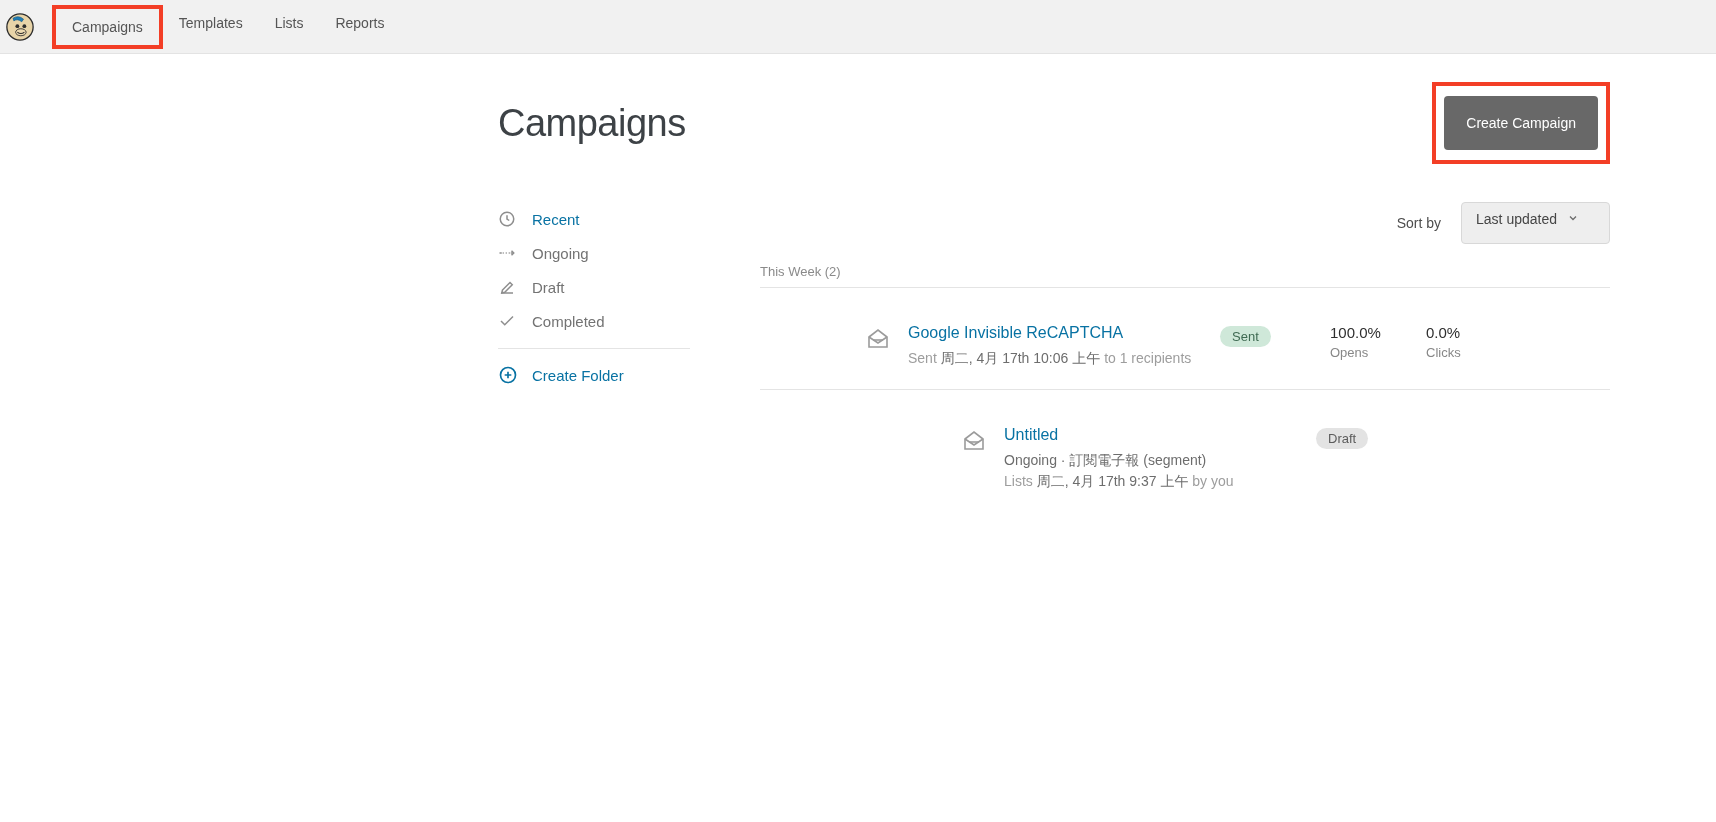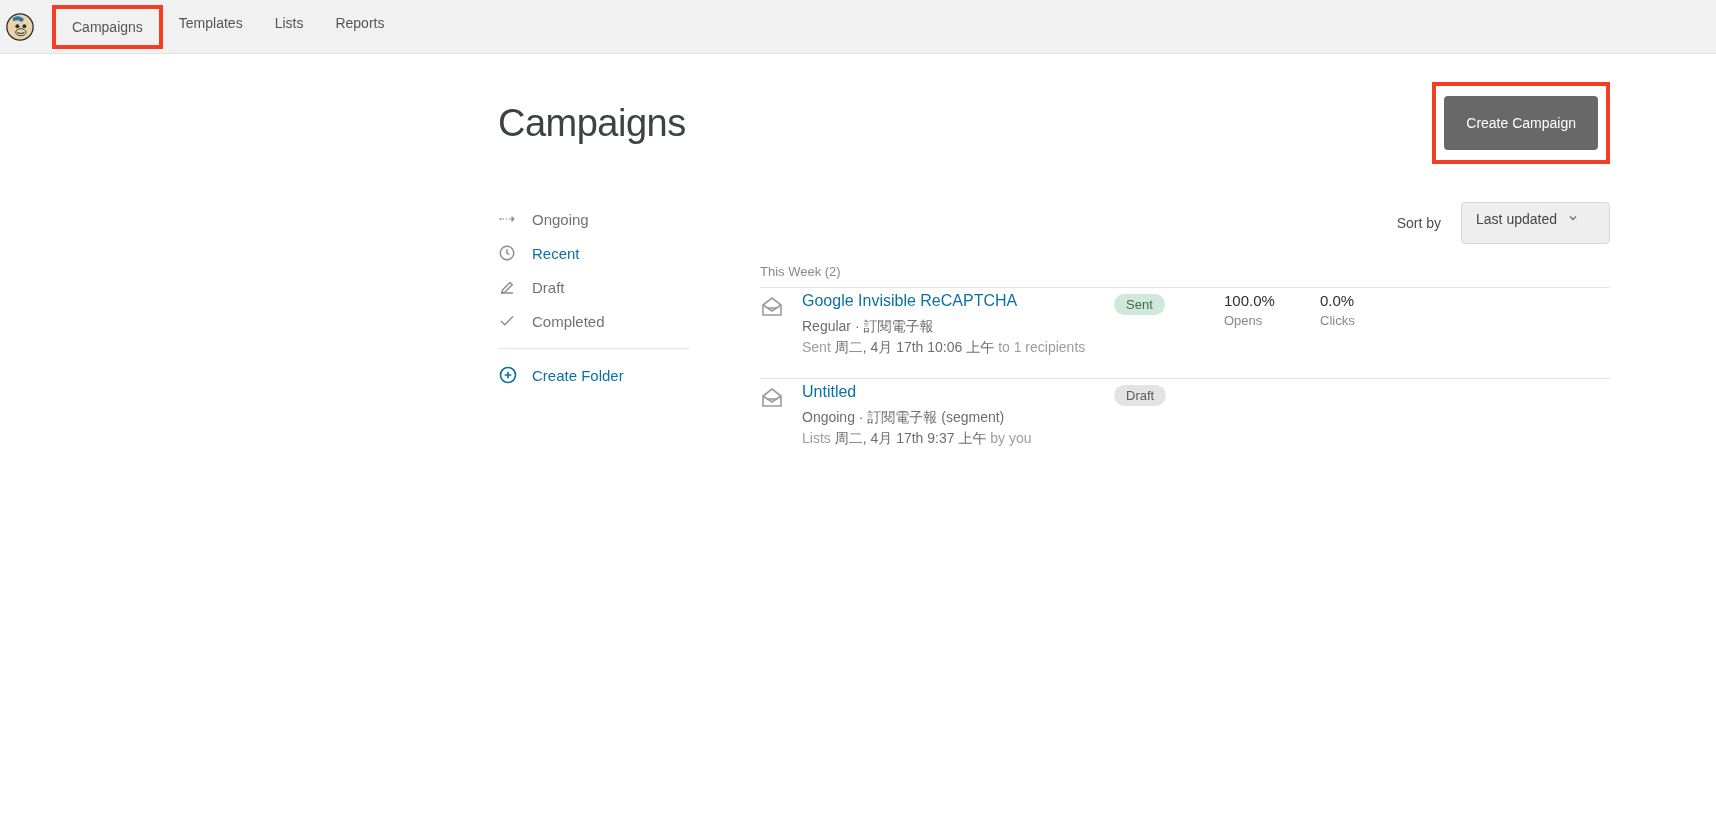--- a/index.html
+++ b/index.html
@@ -154,23 +154,24 @@
     gap: 10px;
   }
   .sort-select .chev { color: #6b6b6b; }
   .group-label {
     color: #8a8a8a;
     font-size: 13px;
     margin-bottom: 8px;
   }
   .row {
     border-top: 1px solid #e4e4e4;
-    padding: 4px 0 20px 0;
+    padding: 36px 0 20px 0;
     display: flex;
     gap: 18px;
+    justify-content: center;
   }
   .row .row-icon {
     width: 24px;
     height: 24px;
     color: #9b9b9b;
     margin-top: 3px;
     flex-shrink: 0;
   }
   .row-body { flex: 0 0 294px; }
   .row-title {
@@ -228,41 +229,41 @@
 <div class="page">
   <div class="page-header">
     <h1 class="page-title">Campaigns</h1>
     <div class="create-btn-wrap">
       <button class="create-btn">Create Campaign</button>
     </div>
   </div>
 
   <div class="content">
     <aside class="sidebar">
+      <div class="filter-item active">
+        <span class="icon">
+          <svg viewBox="0 0 24 24" width="18" height="18" fill="none" stroke="currentColor" stroke-width="2">
+            <circle cx="12" cy="12" r="9"></circle>
+              <path d="M12 7v5l3 2"></path>
+          </svg>
+        </span>
+        <span class="label">Recent</span>
+      </div>
       <div class="filter-item">
         <span class="icon">
           <svg viewBox="0 0 24 24" width="18" height="18" fill="none" stroke="currentColor" stroke-width="2">
             <path d="M2 12h3"></path>
               <circle cx="7" cy="12" r="1" fill="currentColor" stroke="none"></circle>
             <circle cx="11" cy="12" r="1" fill="currentColor" stroke="none"></circle>
             <circle cx="15" cy="12" r="1" fill="currentColor" stroke="none"></circle>
             <path d="M17 12h3"></path>
               <path d="M18 9l3 3-3 3"></path>
           </svg>
         </span>
         <span class="label">Ongoing</span>
-      </div>
-      <div class="filter-item active">
-        <span class="icon">
-          <svg viewBox="0 0 24 24" width="18" height="18" fill="none" stroke="currentColor" stroke-width="2">
-            <circle cx="12" cy="12" r="9"></circle>
-              <path d="M12 7v5l3 2"></path>
-          </svg>
-        </span>
-        <span class="label">Recent</span>
       </div>
       <div class="filter-item">
         <span class="icon">
           <svg viewBox="0 0 24 24" width="18" height="18" fill="none" stroke="currentColor" stroke-width="2">
             <path d="M4 20h16"></path>
               <path d="M6 16l10-10 3 3-10 10-4 1 1-4z"></path>
           </svg>
         </span>
         <span class="label">Draft</span>
       </div>
@@ -305,21 +306,20 @@
       <div class="row">
         <span class="row-icon">
           <svg viewBox="0 0 24 24" width="24" height="24" fill="none" stroke="currentColor" stroke-width="1.6">
             <path d="M3 10l9-7 9 7v10H3z"></path>
               <path d="M3 10l9 6 9-6"></path>
               <path d="M7 13h10"></path>
           </svg>
         </span>
         <div class="row-body">
           <div class="row-title">Google Invisible ReCAPTCHA</div>
-          <div class="row-meta">Regular · 訂閱電子報</div>
           <div class="row-sent">
             <span class="light">Sent</span>
             <span>周二, 4月 17th 10:06 上午</span>
             <span class="light">to 1 recipients</span>
           </div>
         </div>
         <div class="status-col">
           <span class="badge sent">Sent</span>
         </div>
         <div class="stat">

